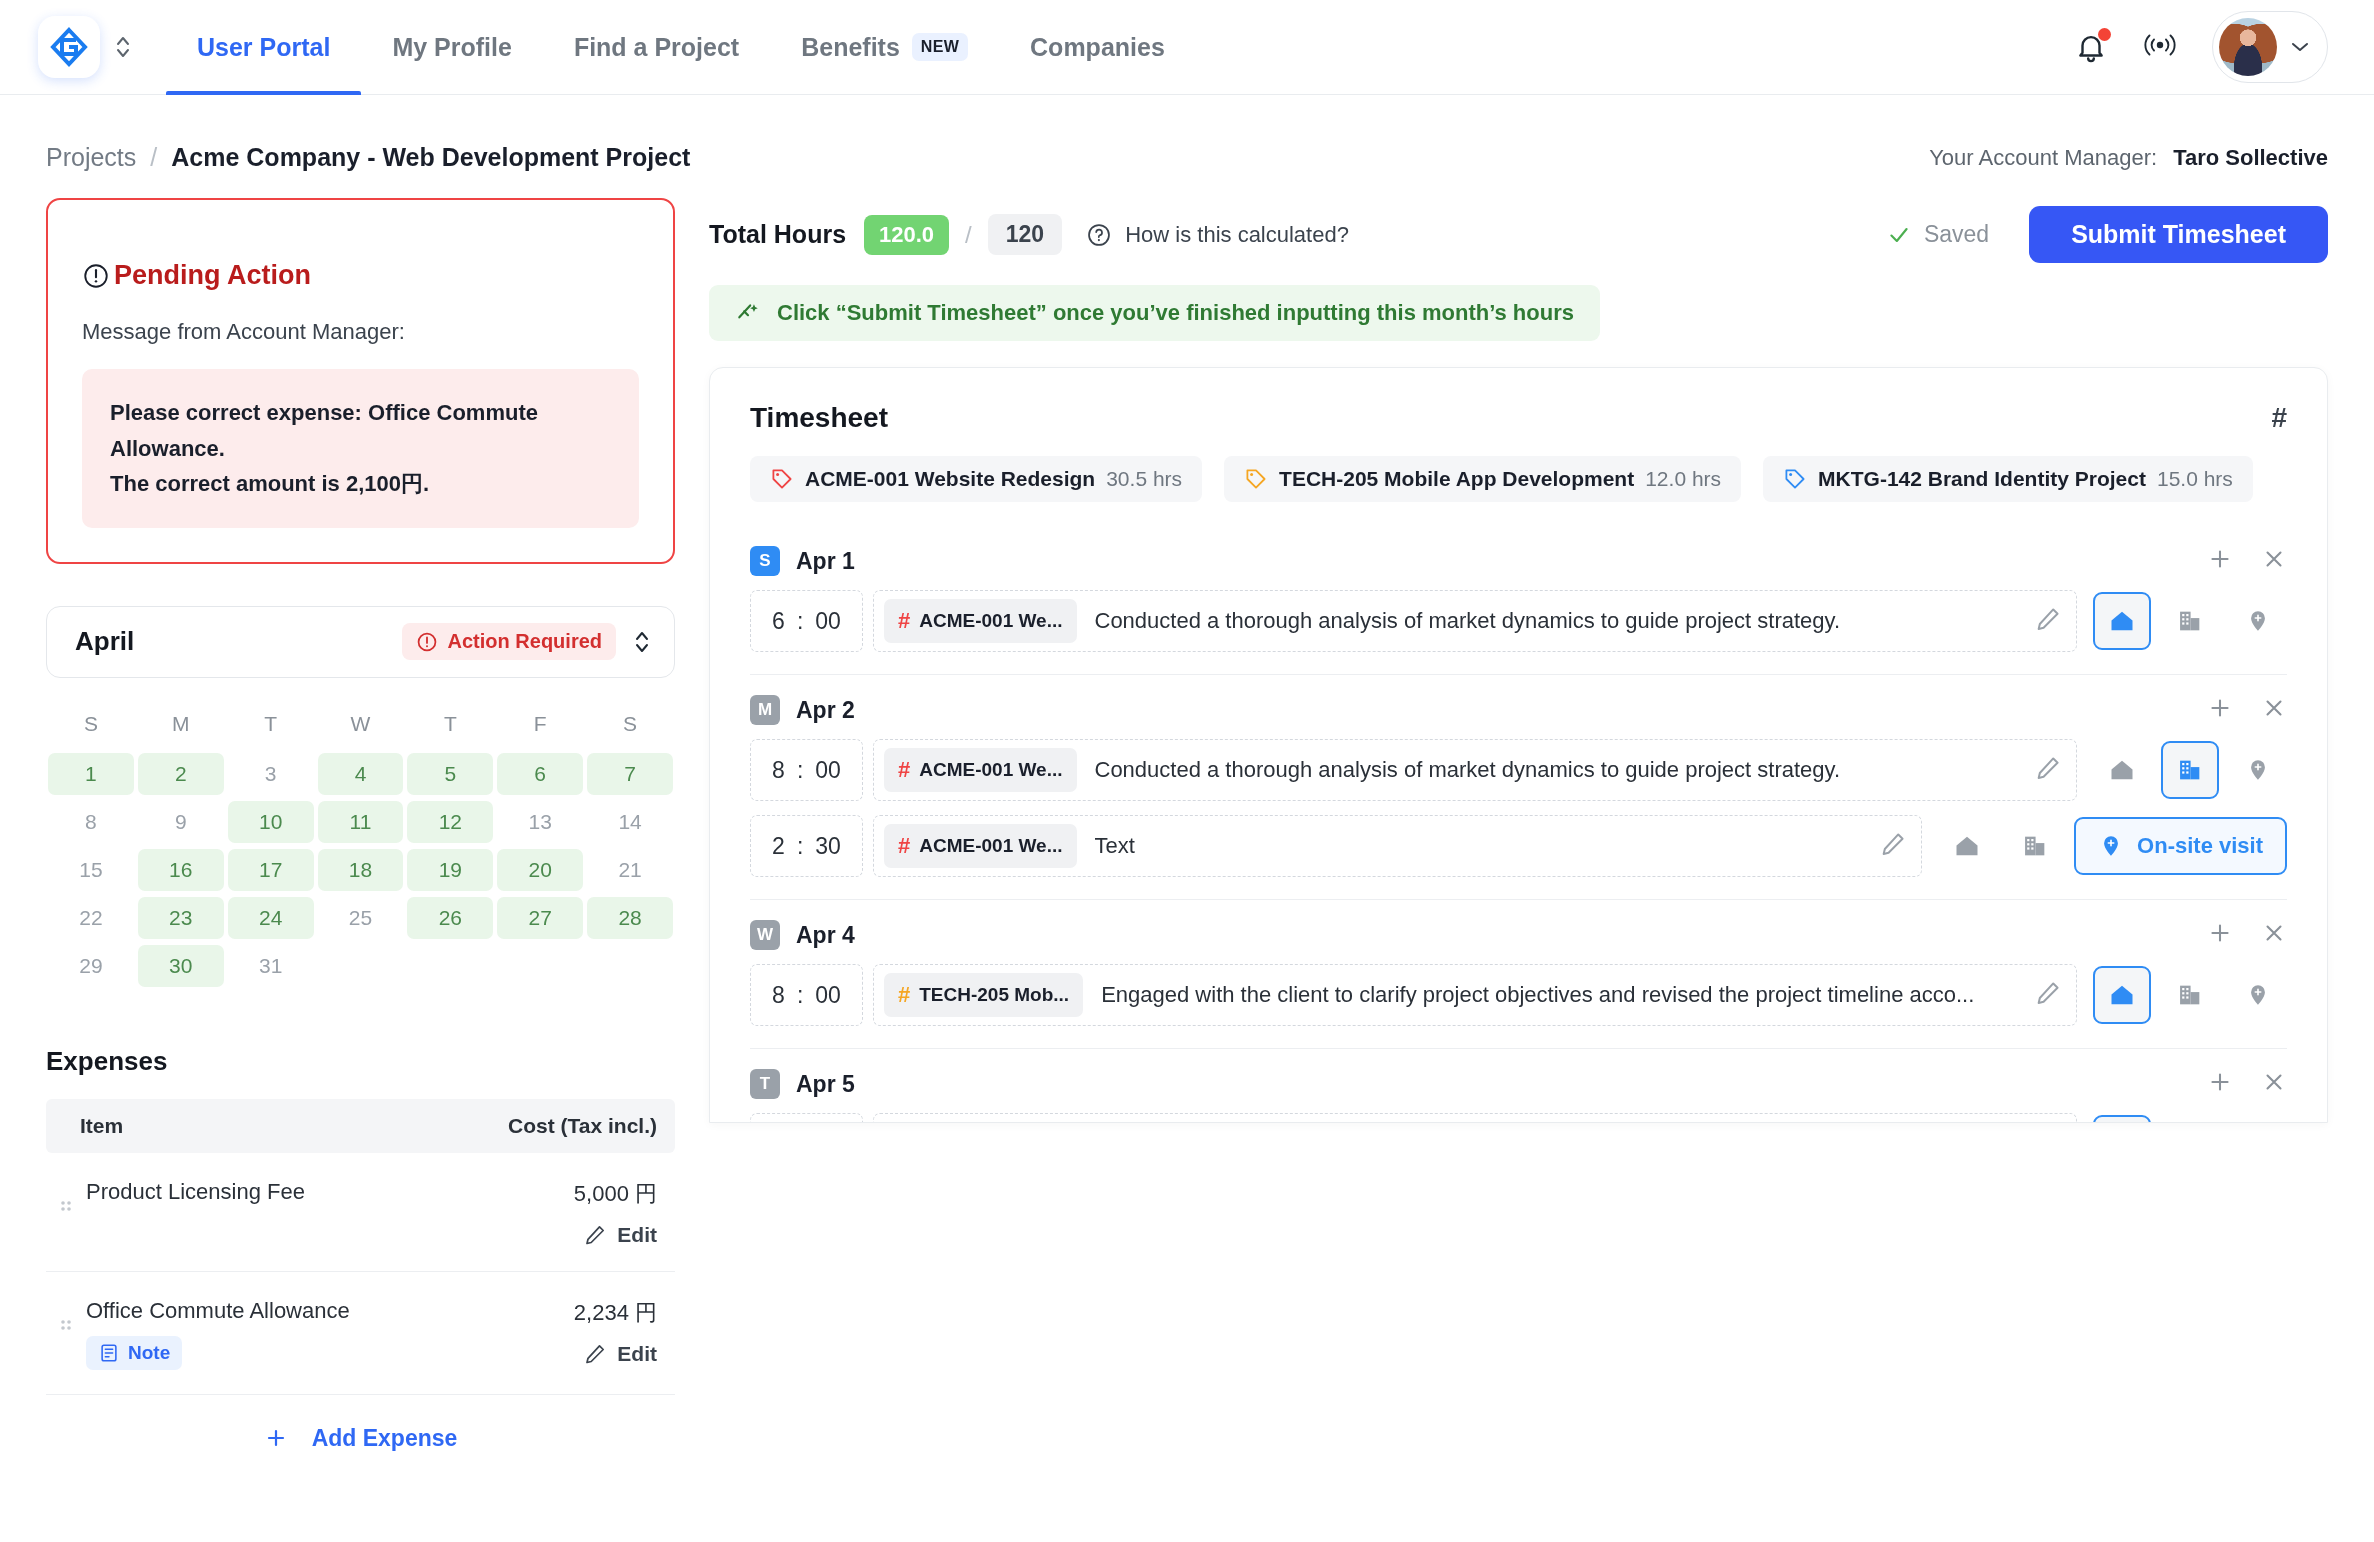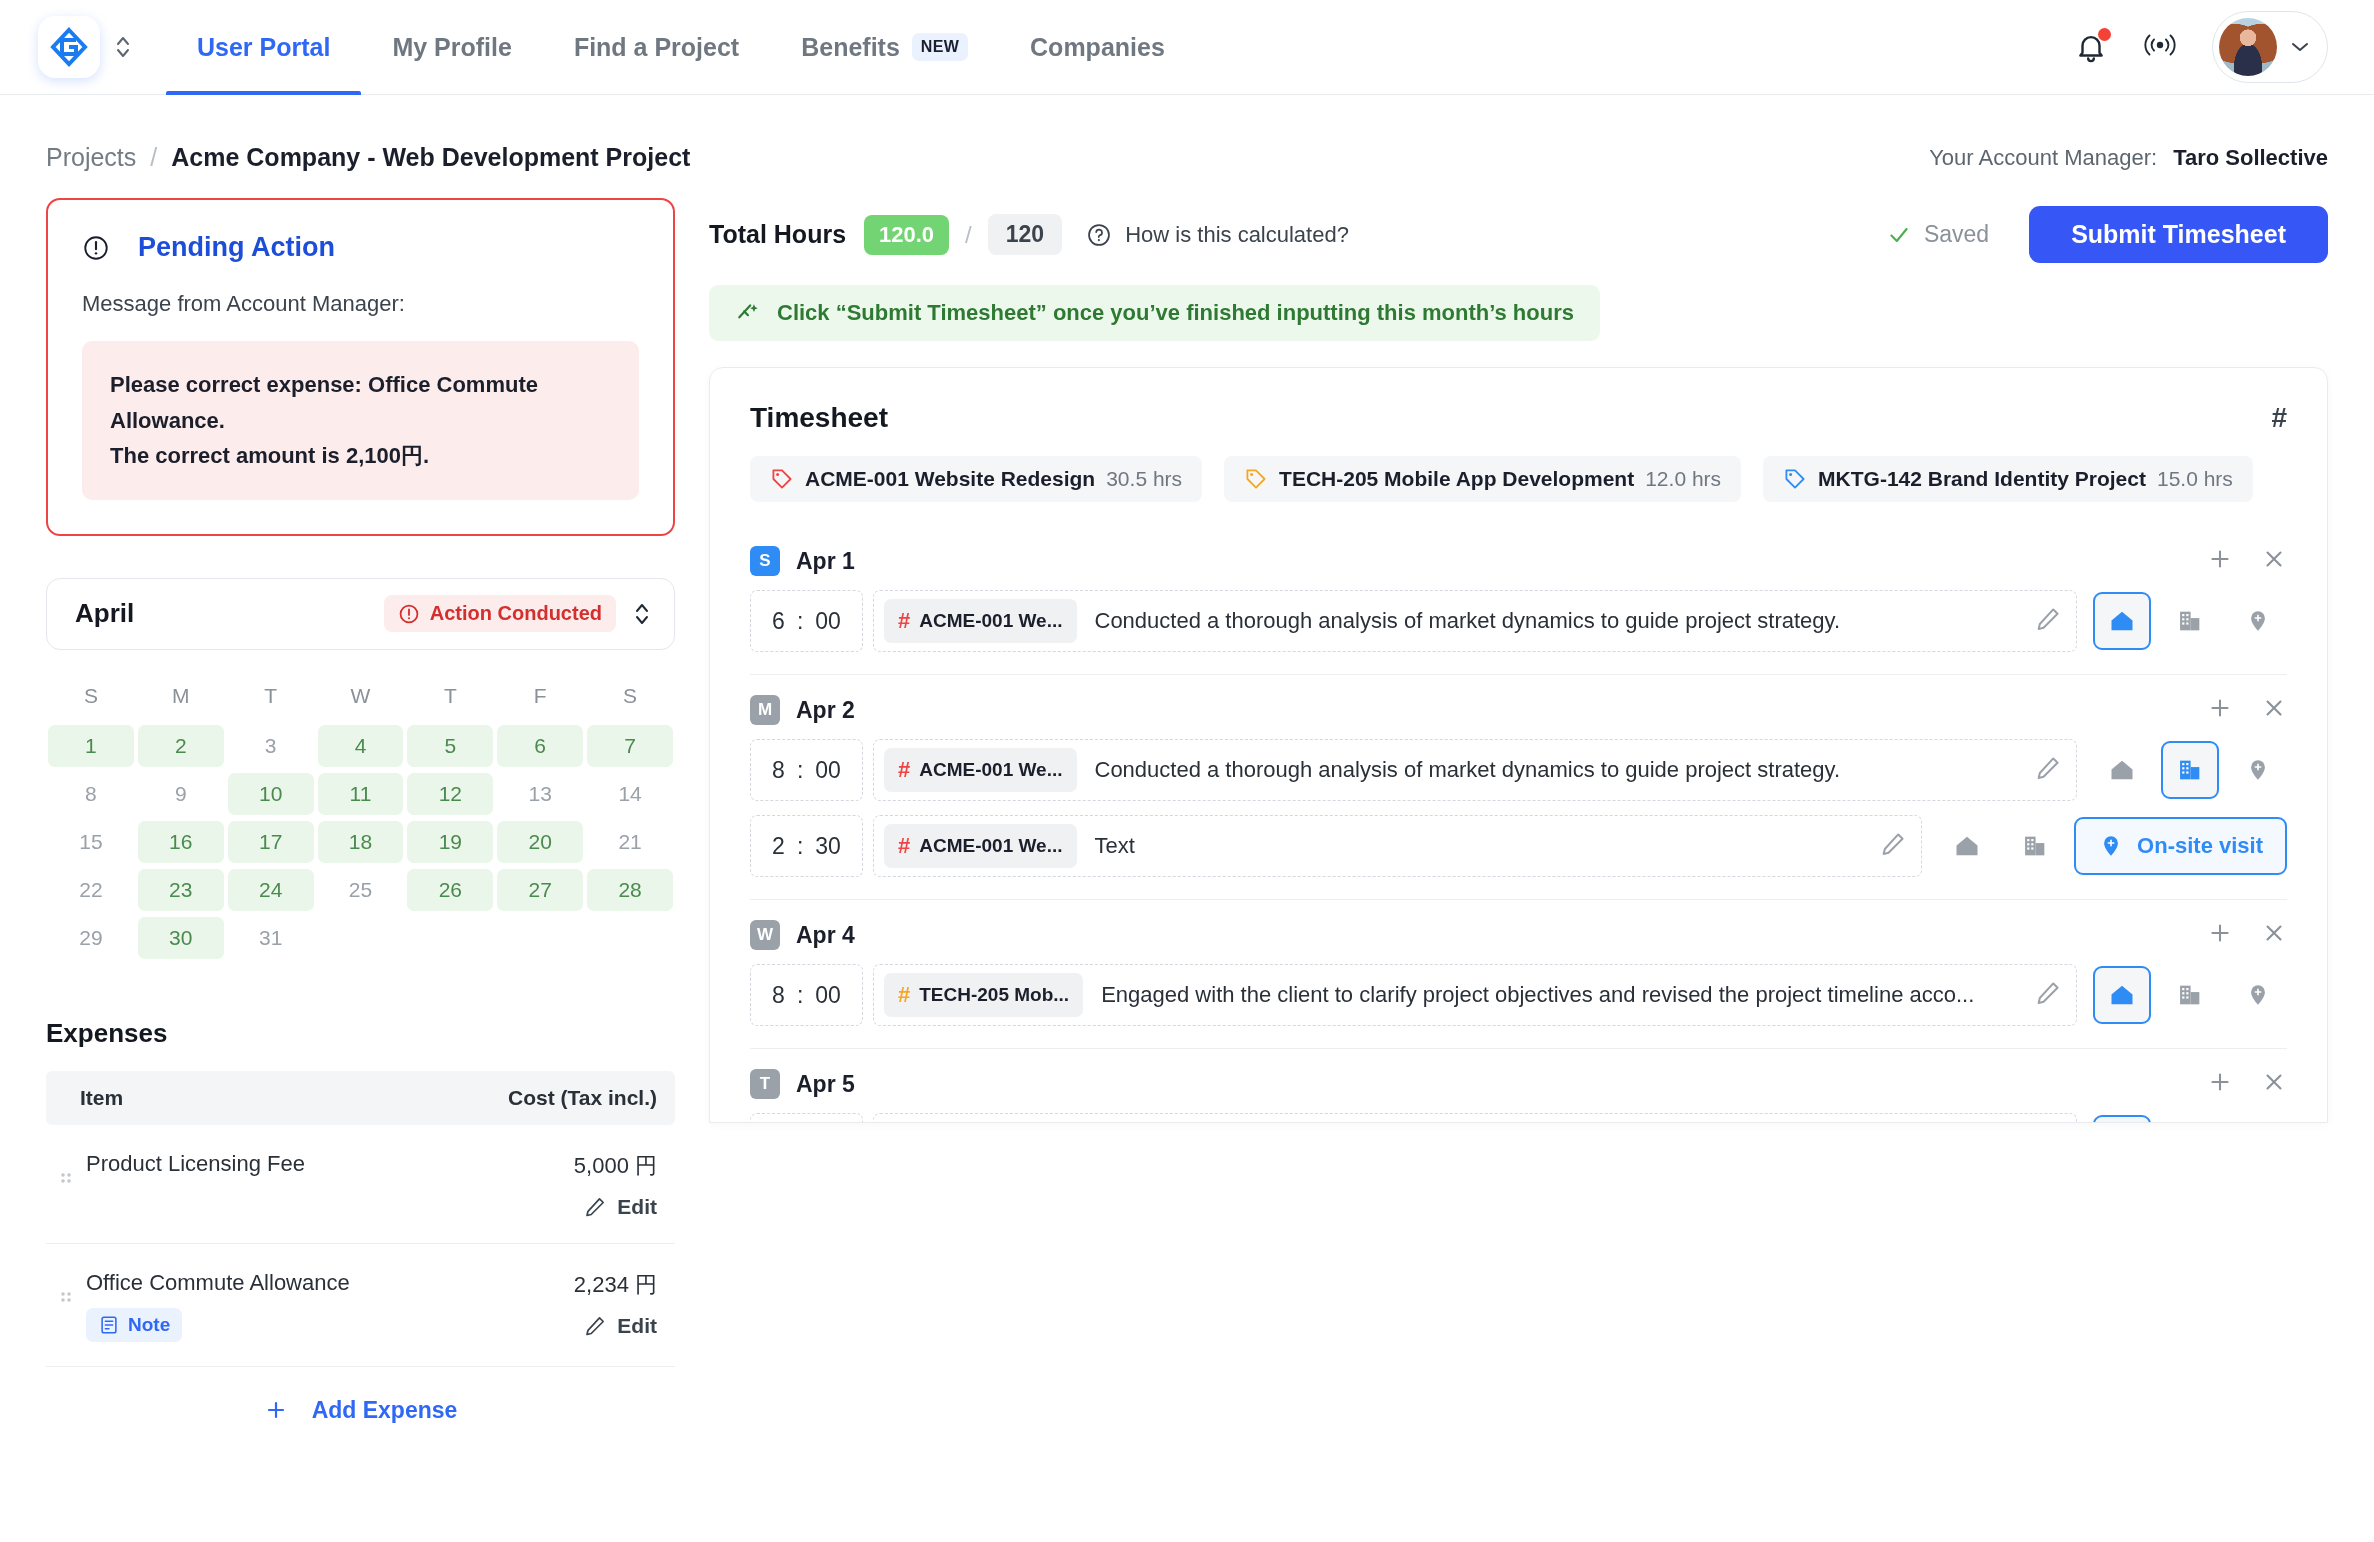--- a/index.html
+++ b/index.html
@@ -96,22 +96,22 @@
   .layout { display: flex; gap: 34px; padding: 0 46px; }
 
   
   .left { width: 629px; flex: none; }
 
   .pending {
     border: 2px solid #ef4444; border-radius: 14px;
     padding: 32px 34px 34px;
   }
   .pending-head {
-    display: flex; align-items: center; gap: 28px;
-    font-size: 27px; font-weight: bold; color: #1d4ed8;
+    display: flex; align-items: center; gap: 4px;
+    font-size: 27px; font-weight: bold; color: #b91c1c; margin-top: 28px;
   }
   .pending-sub { margin-top: 28px; font-size: 22px; color: #3b434d; }
   .pending-msg {
     margin-top: 24px; background: #fdecec; border-radius: 10px;
     padding: 26px 28px; font-size: 22px; font-weight: bold;
     color: #1a1f2b; line-height: 1.62;
   }
 
   .month-card {
     margin-top: 42px;
@@ -382,21 +382,21 @@
     </div>
 
     <div class="month-card">
       <span class="month-name">April</span>
       <span class="action-req">
         <svg width="22" height="22" viewBox="0 0 24 24">
           <circle cx="12" cy="12" r="9.2" fill="none" stroke="#d32f2f" stroke-width="1.9"></circle>
           <path d="M12 7v6" stroke="#d32f2f" stroke-width="2" stroke-linecap="round"></path>
           <circle cx="12" cy="16.6" r="1.1" fill="#d32f2f"></circle>
         </svg>
-        <span>Action Conducted</span>
+        <span>Action Required</span>
       </span>
       <span class="month-switch">
         <svg width="20" height="34" viewBox="0 0 20 34">
           <path d="M5 14 L10 8 L15 14" fill="none" stroke="#1f2933" stroke-width="2" stroke-linecap="round" stroke-linejoin="round"></path>
           <path d="M5 20 L10 26 L15 20" fill="none" stroke="#1f2933" stroke-width="2" stroke-linecap="round" stroke-linejoin="round"></path>
         </svg>
       </span>
     </div>
 
     <div class="cal">

